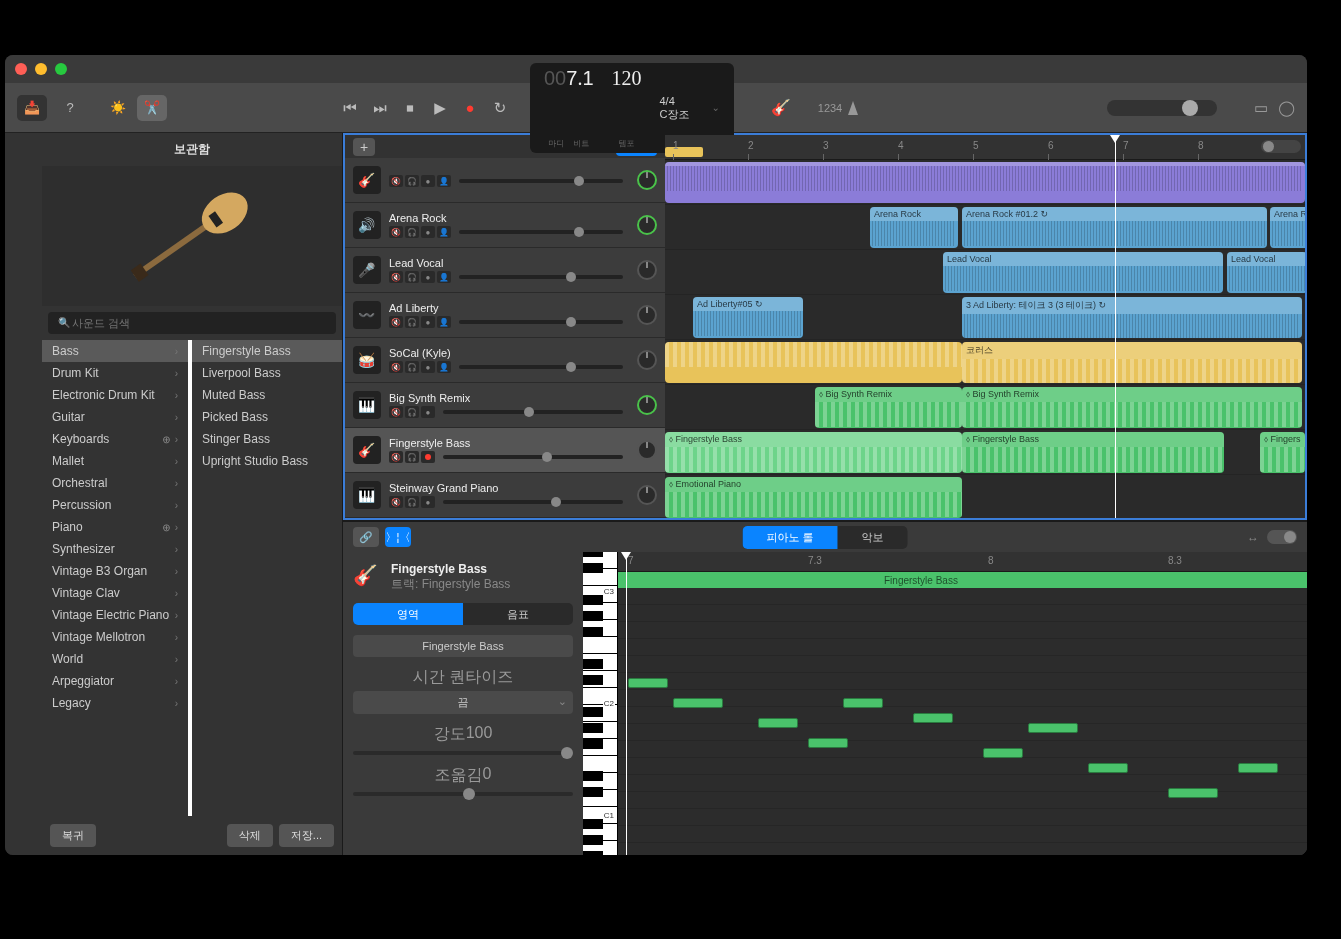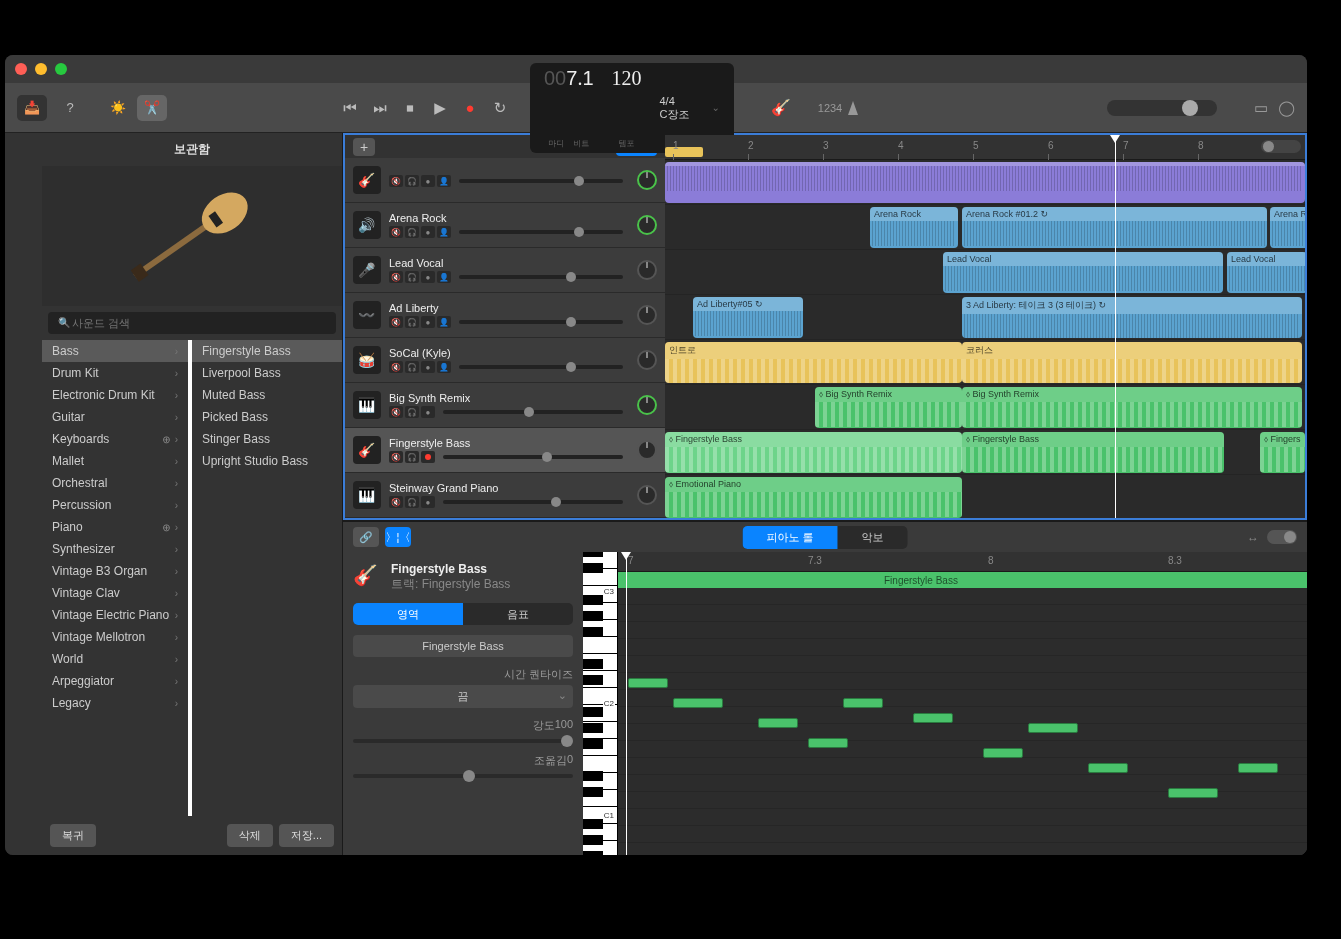--- a/index.html
+++ b/index.html
@@ -105,21 +105,21 @@
 .ed-inspector { width: 240px; background: #3a3a3a; padding: 10px; display: flex; flex-direction: column; gap: 10px;}
 .ed-insp-head{display:flex;align-items:center;gap:8px;}
 .ed-insp-icon{width:30px;height:30px;font-size:20px;}
 .ed-insp-title{color:#eee;font-size:12px;font-weight:600;}
 .ed-insp-sub{color:#888;font-size:12px;}
 .ed-seg{display:flex;background:#2a2a2a;border-radius:5px;overflow:hidden;height:22px;}
 .ed-seg div{flex:1;text-align:center;font-size:11px;color:#ccc;line-height:22px;cursor:pointer;}
 .ed-seg div.active{background:#0a84ff;color:#fff;}
 .ed-field{background:#4a4a4a;border-radius:4px;padding:5px;text-align:center;color:#ccc;font-size:11px;}
 .ed-param{}
-.ed-param-label{color:#999;font-size:11px;display:flex;justify-content:flex-end;}
+.ed-param-label{color:#999;font-size:16px;display:flex;justify-content:center;}
 .ed-select{background:#4a4a4a;border-radius:4px;padding:4px;text-align:center;color:#ccc;font-size:11px;margin-top:3px;position:relative;}
 .ed-select::after{content:"⌄";position:absolute;right:6px;color:#888;}
 .ed-slider{height:4px;background:#2a2a2a;border-radius:2px;margin-top:6px;position:relative;}
 .ed-slider-knob{width:12px;height:12px;background:#888;border-radius:50%;position:absolute;top:-4px;}
 .piano-roll { flex: 1; display: flex; overflow: hidden; }
 .piano-keys { width: 35px; background: linear-gradient(#fff,#fff); position: relative; border-right:1px solid #000;}
 .pk-label{position:absolute;right:2px;font-size:8px;color:#333;background:#fff;padding:0 1px;}
 .piano-keys::before{content:"";position:absolute;inset:0;background:repeating-linear-gradient(#fff 0,#fff 16px,#000 16px,#000 17px);}
 .black-keys{position:absolute;inset:0;}
 .bk{position:absolute;left:0;width:20px;height:10px;background:#000;}
@@ -492,21 +492,20 @@
                   <span class="rname">Ad Liberty#05 ↻</span>
                   <div class="wave"></div>
                 </div>
                 <div class="region blue" style="left: 297px; width: 340px;">
                   <span class="rname">3  Ad Liberty: 테이크 3 (3 테이크) ↻</span>
                   <div class="wave"></div>
                 </div>
               </div>
               <div class="region-row">
                 <div class="region yellow" style="left: 0px; width: 297px;">
-                  <span class="rname">인트로</span>
                   <div class="midi-notes"></div>
                 </div>
                 <div class="region yellow" style="left: 297px; width: 340px;">
                   <span class="rname">코러스</span>
                   <div class="midi-notes"></div>
                 </div>
               </div>
               <div class="region-row">
                 <div class="region green" style="left: 150px; width: 147px;">
                   <span class="rname">⬨ Big Synth Remix</span>

